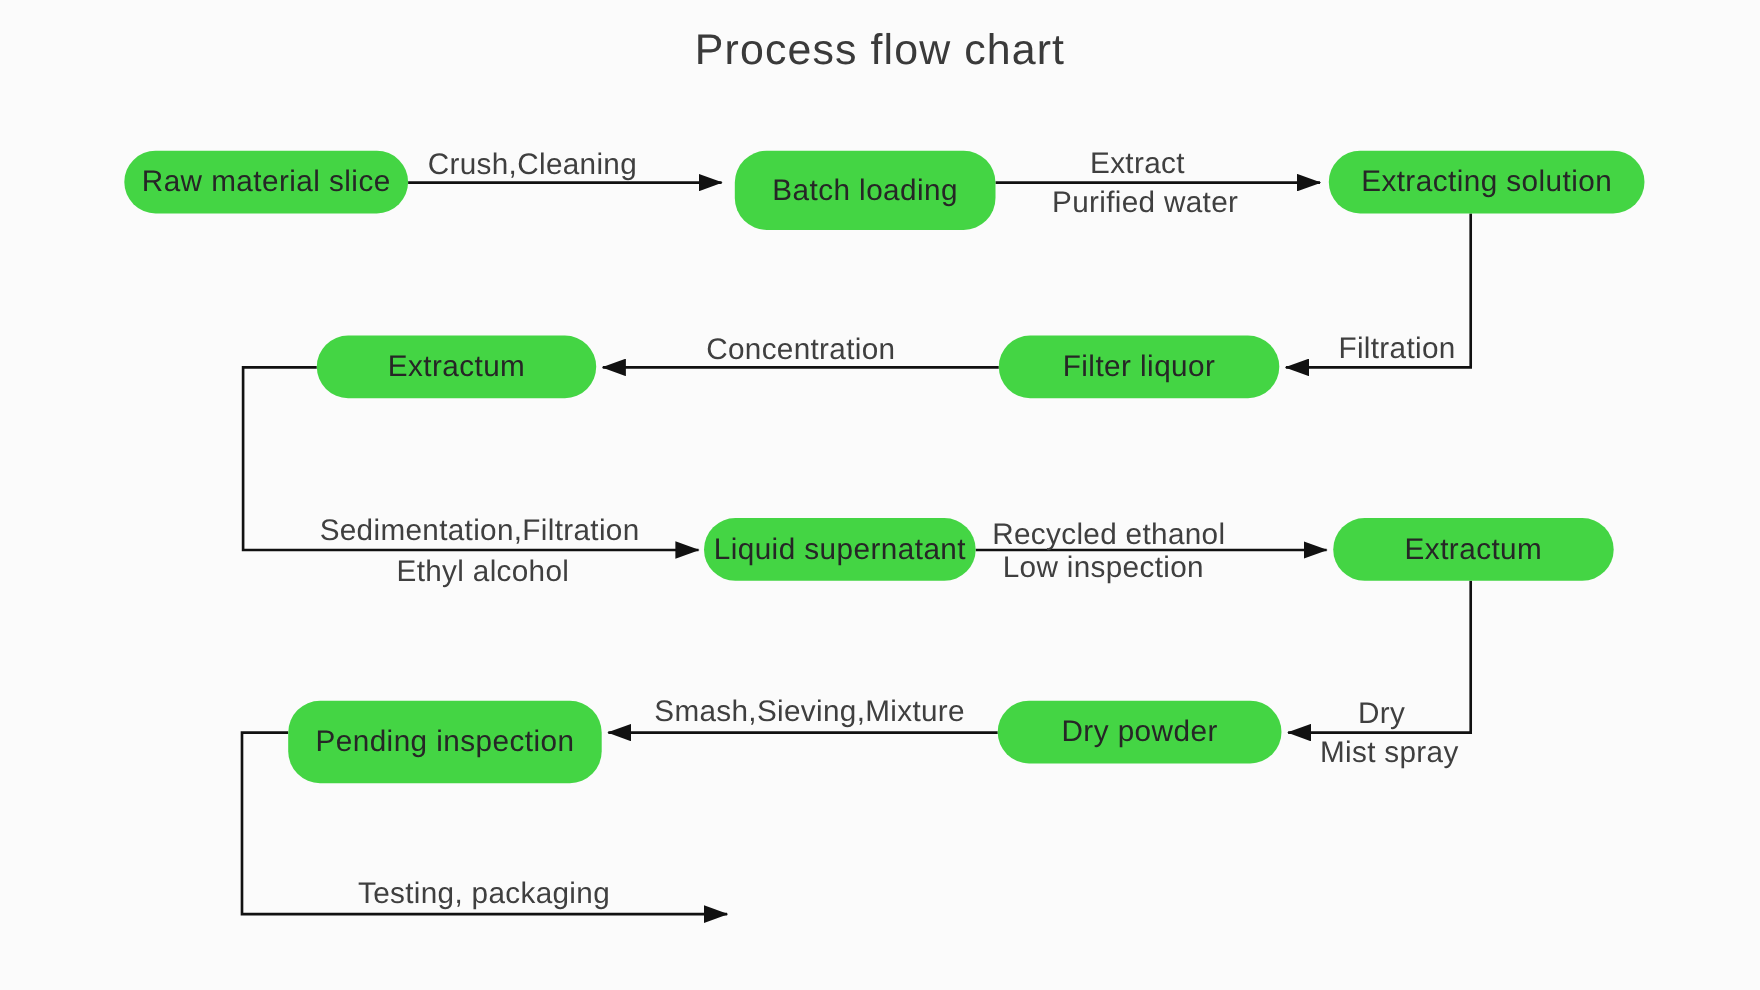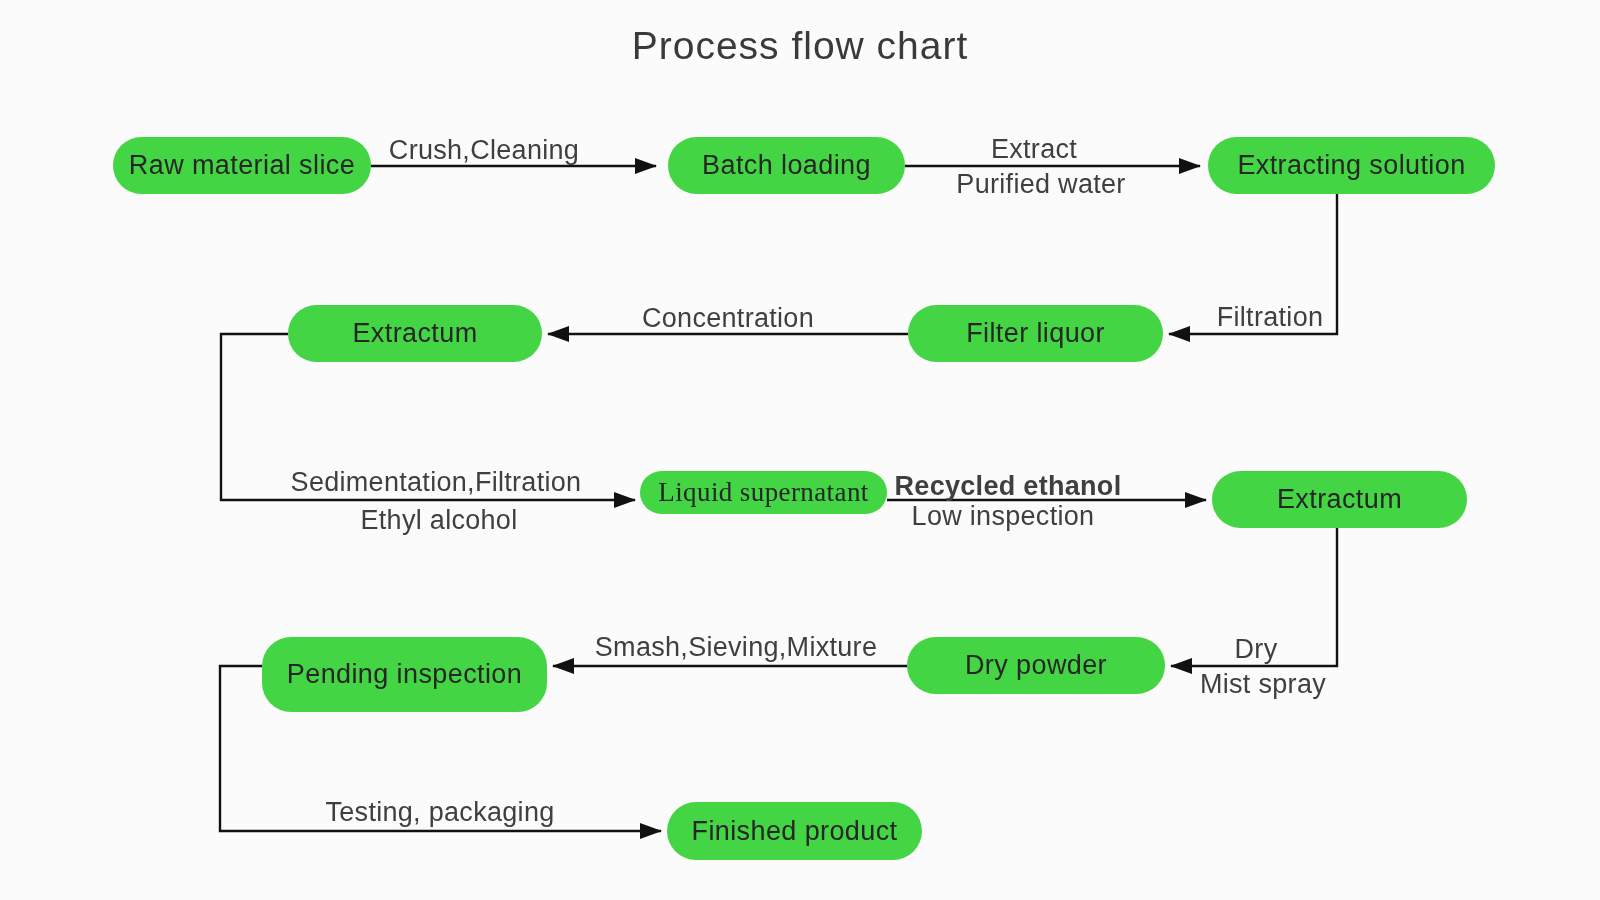--- a/index.html
+++ b/index.html
@@ -57,35 +57,34 @@
       <polyline points="905,166 1200,166" marker-end="url(#arrowhead)"></polyline>
       <polyline points="1337,194 1337,334 1169,334" marker-end="url(#arrowhead)"></polyline>
       <polyline points="908,334 548,334" marker-end="url(#arrowhead)"></polyline>
       <polyline points="288,334 221,334 221,500 635,500" marker-end="url(#arrowhead)"></polyline>
       <polyline points="887,500 1206,500" marker-end="url(#arrowhead)"></polyline>
       <polyline points="1337,528 1337,666 1171,666" marker-end="url(#arrowhead)"></polyline>
       <polyline points="907,666 553,666" marker-end="url(#arrowhead)"></polyline>
       <polyline points="262,666 220,666 220,831 661,831" marker-end="url(#arrowhead)"></polyline>
     </svg>
 <div class="node" style="left: 113px; top: 137px; width: 258px; height: 57px;">Raw material slice</div>
-    <div class="node" style="left: 668px; top: 137px; width: 237px; height: 57px;">Batch loading</div>
+    <div class="node" style="left: 668px; top: 137px; width: 237px; height: 72px;">Batch loading</div>
     <div class="node" style="left: 1208px; top: 137px; width: 287px; height: 57px;">Extracting solution</div>
     <div class="node" style="left: 908px; top: 305px; width: 255px; height: 57px;">Filter liquor</div>
     <div class="node" style="left: 288px; top: 305px; width: 254px; height: 57px;">Extractum</div>
-    <div class="node" style="left: 640px; top: 471px; width: 247px; height: 43px; font-family: Liberation Serif, serif;">Liquid supernatant</div>
+    <div class="node" style="left: 640px; top: 471px; width: 247px; height: 57px;">Liquid supernatant</div>
     <div class="node" style="left: 1212px; top: 471px; width: 255px; height: 57px;">Extractum</div>
     <div class="node" style="left: 907px; top: 637px; width: 258px; height: 57px;">Dry powder</div>
     <div class="node" style="left: 262px; top: 637px; width: 285px; height: 75px;">Pending inspection</div>
-    <div class="node" style="left: 667px; top: 802px; width: 255px; height: 58px;">Finished product</div>
     <div class="edge-label" style="left: 484px; top: 150px;">Crush,Cleaning</div>
     <div class="edge-label" style="left: 1034px; top: 149px;">Extract</div>
     <div class="edge-label" style="left: 1041px; top: 184px;">Purified water</div>
     <div class="edge-label" style="left: 1270px; top: 317px;">Filtration</div>
     <div class="edge-label" style="left: 728px; top: 318px;">Concentration</div>
     <div class="edge-label" style="left: 436px; top: 482px;">Sedimentation,Filtration</div>
     <div class="edge-label" style="left: 439px; top: 520px;">Ethyl alcohol</div>
-    <div class="edge-label" style="left: 1008px; top: 486px; font-weight: bold;">Recycled ethanol</div>
+    <div class="edge-label" style="left: 1008px; top: 486px;">Recycled ethanol</div>
     <div class="edge-label" style="left: 1003px; top: 516px;">Low inspection</div>
     <div class="edge-label" style="left: 1256px; top: 649px;">Dry</div>
     <div class="edge-label" style="left: 1263px; top: 684px;">Mist spray</div>
     <div class="edge-label" style="left: 736px; top: 647px;">Smash,Sieving,Mixture</div>
     <div class="edge-label" style="left: 440px; top: 812px;">Testing, packaging</div>
   </div>
 
 </body></html>

